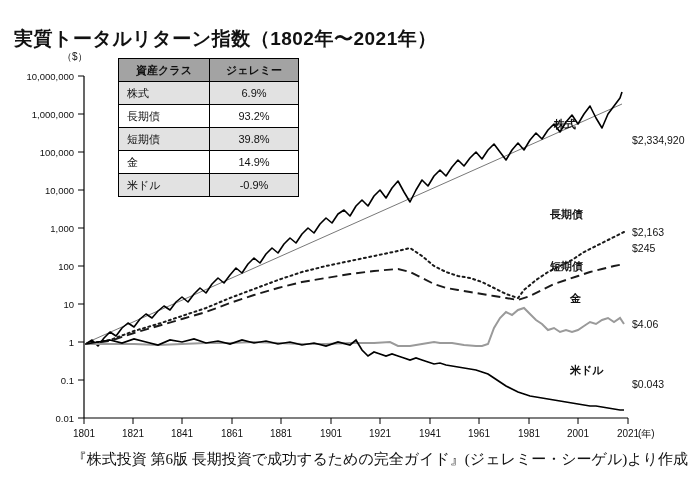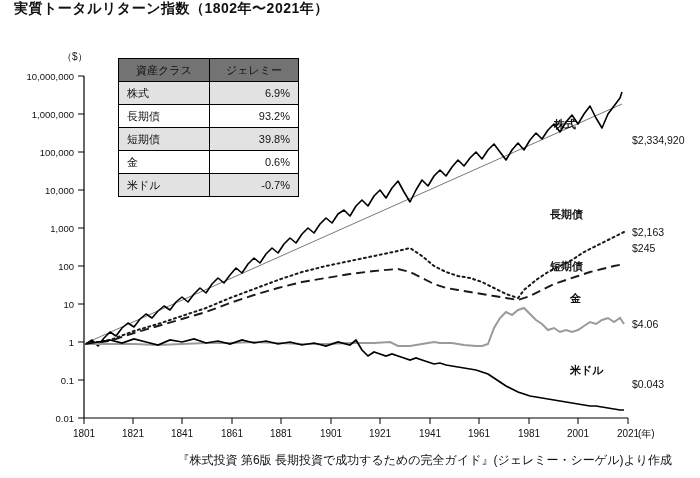--- a/index.html
+++ b/index.html
@@ -5,22 +5,22 @@
   html,body{margin:0;padding:0;}
   body{
     width:700px;height:478px;
     background:#ffffff;
     font-family:"Liberation Sans","DejaVu Sans",sans-serif;
     color:#111;
     overflow:hidden;
     position:relative;
   }
   #title{
-    position:absolute;left:14px;top:0;
-    font-size:14px;font-weight:bold;letter-spacing:0.5px;
+    position:absolute;left:14px;top:26px;
+    font-size:19px;font-weight:bold;letter-spacing:0.5px;
   }
   #chart-area{
     position:absolute;left:0;top:40px;width:700px;height:400px;
   }
   svg{display:block;}
   .axis-line{stroke:#000;stroke-width:1.2;fill:none;}
   .tick-line{stroke:#000;stroke-width:1;}
   .ylabel-txt{font-size:9.5px;fill:#111;text-anchor:end;font-family:"Liberation Sans",sans-serif;}
   .xlabel-txt{font-size:10px;fill:#111;text-anchor:middle;font-family:"Liberation Sans",sans-serif;}
   .unit-txt{font-size:10px;fill:#111;font-family:"Liberation Sans",sans-serif;}
@@ -41,29 +41,29 @@
     background:#fff;
   }
   #ret-table td,#ret-table th{
     border:1px solid #000;
     padding:3px 8px;
     height:16px;
     font-weight:normal;
     font-family:"Liberation Sans",sans-serif;
   }
   #ret-table thead th{
-    text-align:center;font-weight:normal;background:#737373;
+    text-align:center;font-weight:bold;background:#a3a3a3;
   }
   #ret-table td.cls{width:74px;text-align:left;}
-  #ret-table td.val{width:72px;text-align:right;}
+  #ret-table td.val{width:72px;text-align:center;}
   #ret-table tr.shaded td{background:#e2e2e2;}
   #footnote{
-    position:absolute;right:28px;bottom:9px;
-    font-size:12px;color:#111;
-    font-family:Liberation Sans, sans-serif;
+    position:absolute;right:12px;bottom:9px;
+    font-size:15px;color:#111;
+    font-family:Liberation Serif, serif;
   }
 </style>
 </head>
 <body>
 
 <div id="title">実質トータルリターン指数（1802年〜2021年）</div>
 
 <div id="chart-area">
 <svg width="700" height="400" viewBox="0 0 700 400">
 
@@ -162,22 +162,22 @@
     <tr>
       <td class="cls">長期債</td>
       <td class="val">93.2%</td>
     </tr>
     <tr class="shaded">
       <td class="cls">短期債</td>
       <td class="val">39.8%</td>
     </tr>
     <tr>
       <td class="cls">金</td>
-      <td class="val">0.6%</td>
+      <td class="val">14.9%</td>
     </tr>
     <tr class="shaded">
       <td class="cls">米ドル</td>
-      <td class="val">-0.7%</td>
+      <td class="val">-0.9%</td>
     </tr>
   </tbody>
 </table>
 
 <div id="footnote">『株式投資 第6版 長期投資で成功するための完全ガイド』(ジェレミー・シーゲル)より作成</div>
 
 </body></html>

